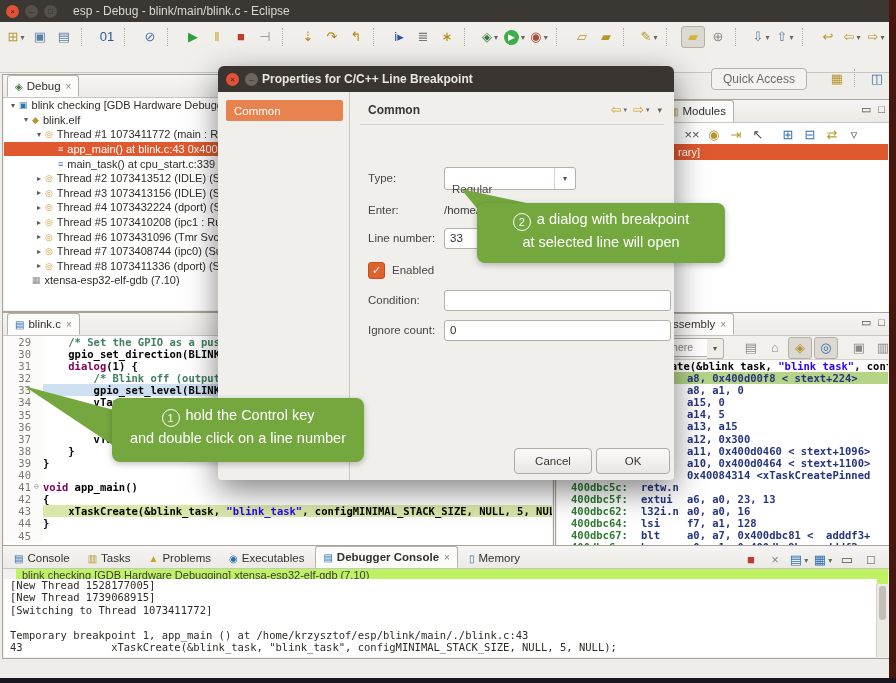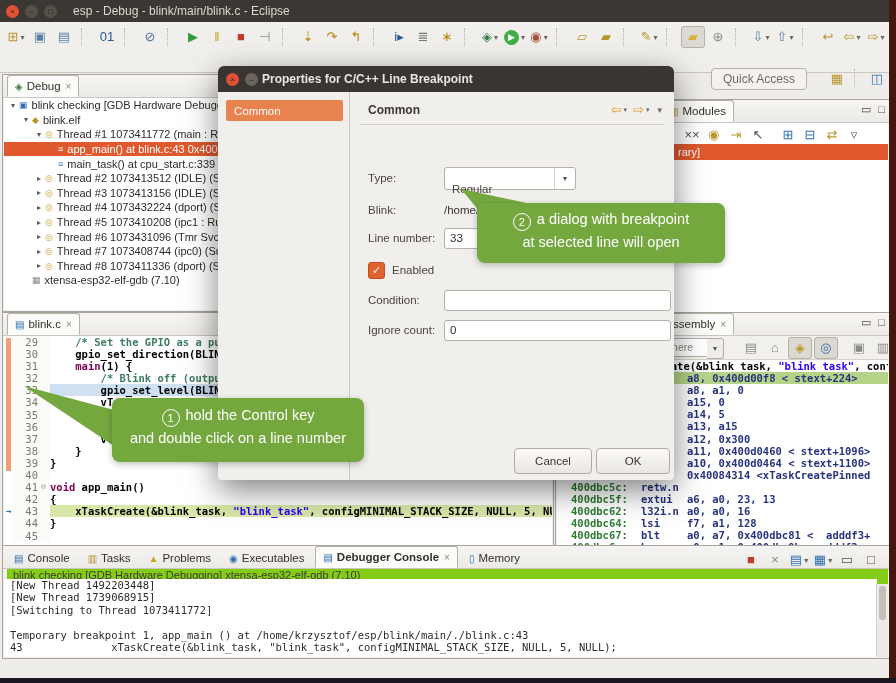--- a/index.html
+++ b/index.html
@@ -66,21 +66,21 @@
   #dis-lines{font-family:"DejaVu Sans Mono","Liberation Mono",monospace;font-size:10.5px;font-weight:600;color:#26337f;}
   .dl{height:12.1px;line-height:12.1px;white-space:pre;overflow:hidden;}
   .dl .addr{display:inline-block;width:70px;padding-left:14px;color:#2e7d32;}
   .dl .mnem{display:inline-block;width:46px;}
   .dl.hl{background:#b5d488;}
   .dl.src{color:#000;}
   .gap{width:8px;}
   
   #console-tabs{display:flex;align-items:flex-end;height:22px;}
   #con-icons{position:absolute;right:6px;top:4px;display:flex;align-items:center;}
-  #con-desc{position:absolute;left:4px;right:1px;top:23px;height:15px;background:#84cc16;font-size:11px;color:#3d3b37;padding-left:6px;white-space:nowrap;overflow:hidden;}
+  #con-desc{position:absolute;left:13px;right:1px;top:23px;height:15px;background:#bef264;font-size:11px;color:#3d3b37;padding-left:6px;white-space:nowrap;overflow:hidden;}
   #console-lines{position:absolute;left:1px;right:12px;top:38px;bottom:1px;background:#fff;font-family:"DejaVu Sans Mono","Liberation Mono",monospace;font-size:10.5px;color:#2e2b27;overflow:hidden;}
   .cline{height:12.4px;line-height:12.4px;white-space:pre;}
   #con-scroll{position:absolute;right:1px;top:38px;bottom:1px;width:11px;background:#eceae6;border-left:1px solid #d5d1cb;}
   #con-thumb{position:absolute;right:2px;top:2px;width:7px;height:34px;background:#c3bfb8;border-radius:3px;}
   
   #statusbar{position:absolute;left:0;top:657px;width:889px;height:21px;background:#edebe8;border-top:1px solid #c5c1ba;font-size:11.5px;color:#4c4840;}
   .sb-item{position:absolute;top:3px;}
   .sb-sep{position:absolute;top:3px;height:14px;border-left:1px dotted #b5b0a8;}
   
   #dialog{position:absolute;left:218px;top:66px;width:456px;height:414px;background:#f1efec;border-radius:7px 7px 4px 4px;box-shadow:0 10px 32px rgba(0,0,0,.5);z-index:60;}
@@ -368,24 +368,24 @@
     <div class="panel" id="editor-panel" style="left:2px;top:312px;width:550px;height:233px;">
       <div class="phead">
         <span class="tab active">
           <span class="tico" style="color:#2f6fae;">▤</span>
           <span>blink.c</span>
           <span class="tclose">×</span>
         </span>
       </div>
       <div class="pbody" style="top:23px;">
         <div id="range-strip"></div>
-        <div id="ed-lines" style="padding-left:8px;">
+        <div id="ed-lines" style="padding-left:1px;">
             <div class="eline"><span class="g-num">29</span><span class="g-fold"></span><span class="ecode"><span class="cc">    /* Set the GPIO as a push/pull output */</span></span></div>
             <div class="eline"><span class="g-num">30</span><span class="g-fold"></span><span class="ecode"><span>    gpio_set_direction(BLINK_GPIO, GPIO_MODE_OUTPUT);</span></span></div>
-            <div class="eline"><span class="g-num">31</span><span class="g-fold"></span><span class="ecode"><span>    </span><span class="ck">main</span><span>(1) {</span></span></div>
+            <div class="eline"><span class="g-num">31</span><span class="g-fold"></span><span class="ecode"><span>    </span><span class="ck">dialog</span><span>(1) {</span></span></div>
             <div class="eline"><span class="g-num">32</span><span class="g-fold"></span><span class="ecode"><span class="cc">        /* Blink off (output low) */</span></span></div>
             <div class="eline hl-b"><span class="g-num">33</span><span class="g-fold"></span><span class="ecode"><span>        gpio_set_level(BLINK_GPIO, 0);</span></span></div>
             <div class="eline"><span class="g-num">34</span><span class="g-fold"></span><span class="ecode"><span>        vTaskDelay(1000 / portTICK_PERIOD_MS);</span></span></div>
             <div class="eline"><span class="g-num">35</span><span class="g-fold"></span><span class="ecode"><span class="cc">        /* Blink on (output high) */</span></span></div>
             <div class="eline"><span class="g-num">36</span><span class="g-fold"></span><span class="ecode"><span>        gpio_set_level(BLINK_GPIO, 1);</span></span></div>
             <div class="eline"><span class="g-num">37</span><span class="g-fold"></span><span class="ecode"><span>        vTaskDelay(1000 / portTICK_PERIOD_MS);</span></span></div>
             <div class="eline"><span class="g-num">38</span><span class="g-fold"></span><span class="ecode"><span>    }</span></span></div>
             <div class="eline"><span class="g-num">39</span><span class="g-fold"></span><span class="ecode"><span>}</span></span></div>
             <div class="eline"><span class="g-num">40</span><span class="g-fold"></span><span class="ecode"></span></div>
             <div class="eline"><span class="g-num">41</span><span class="g-fold">⊖</span><span class="ecode"><span class="ck">void</span><span> app_main()</span></span></div>
@@ -503,21 +503,21 @@
             <span class="tb-ic">
               <span class="tb-g" style="color: rgb(85, 81, 75);">▭</span>
             </span>
             <span class="tb-ic">
               <span class="tb-g" style="color: rgb(85, 81, 75);">□</span>
             </span>
           </div>
       </div>
       <div id="con-desc">blink checking [GDB Hardware Debugging] xtensa-esp32-elf-gdb (7.10)</div>
       <div id="console-lines" style="margin-top: -5px; padding-left: 6px;">
-          <div class="cline">[New Thread 1492203448]</div>
+          <div class="cline">[New Thread 1528177005]</div>
           <div class="cline">[New Thread 1739068915]</div>
           <div class="cline">[Switching to Thread 1073411772]</div>
           <div class="cline"></div>
           <div class="cline">Temporary breakpoint 1, app_main () at /home/krzysztof/esp/blink/main/./blink.c:43</div>
           <div class="cline">43              xTaskCreate(&amp;blink_task, "blink_task", configMINIMAL_STACK_SIZE, NULL, 5, NULL);</div>
         </div>
       <div id="con-scroll">
           <div id="con-thumb"></div>
         </div>
     </div>
@@ -546,21 +546,21 @@
       </div>
       <div id="dlg-sep"></div>
       <div class="frow" style="top:74px;">
         <span class="flabel">Type:</span>
         <span id="type-dd">
           <span class="tval">Regular</span>
           <span class="tarr">▾</span>
         </span>
       </div>
       <div class="frow" style="top:106px;">
-        <span class="flabel">Blink:</span>
+        <span class="flabel">Enter:</span>
         <span class="fval">/home/krzysztof/esp/blink/main/blink.c</span>
       </div>
       <div class="frow" style="top:134px;">
         <span class="flabel">Line number:</span>
         <span class="finput">33</span>
       </div>
       <div class="frow" style="top:166px;">
         <span id="chk">✓</span>
         <span>Enabled</span>
       </div>

